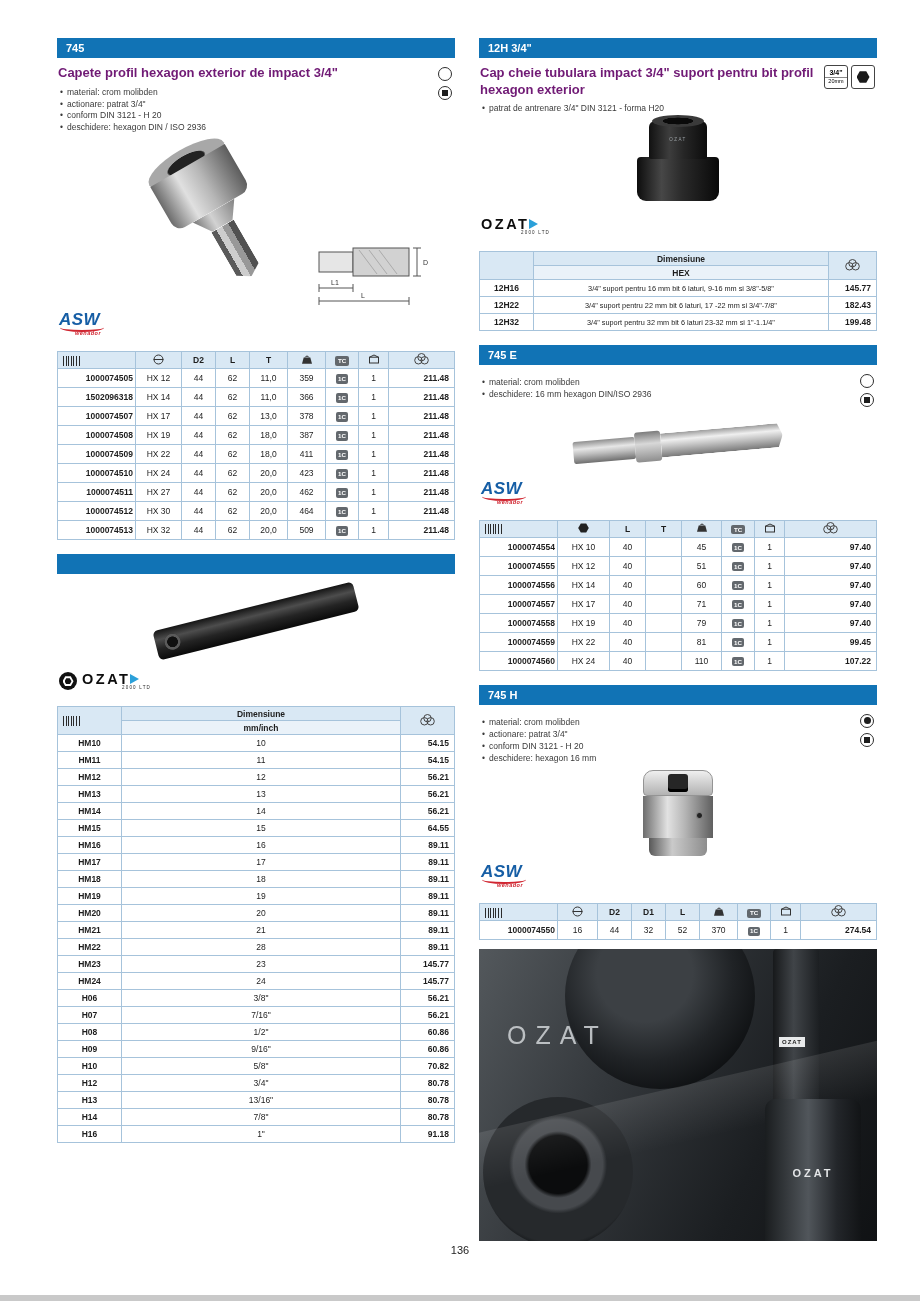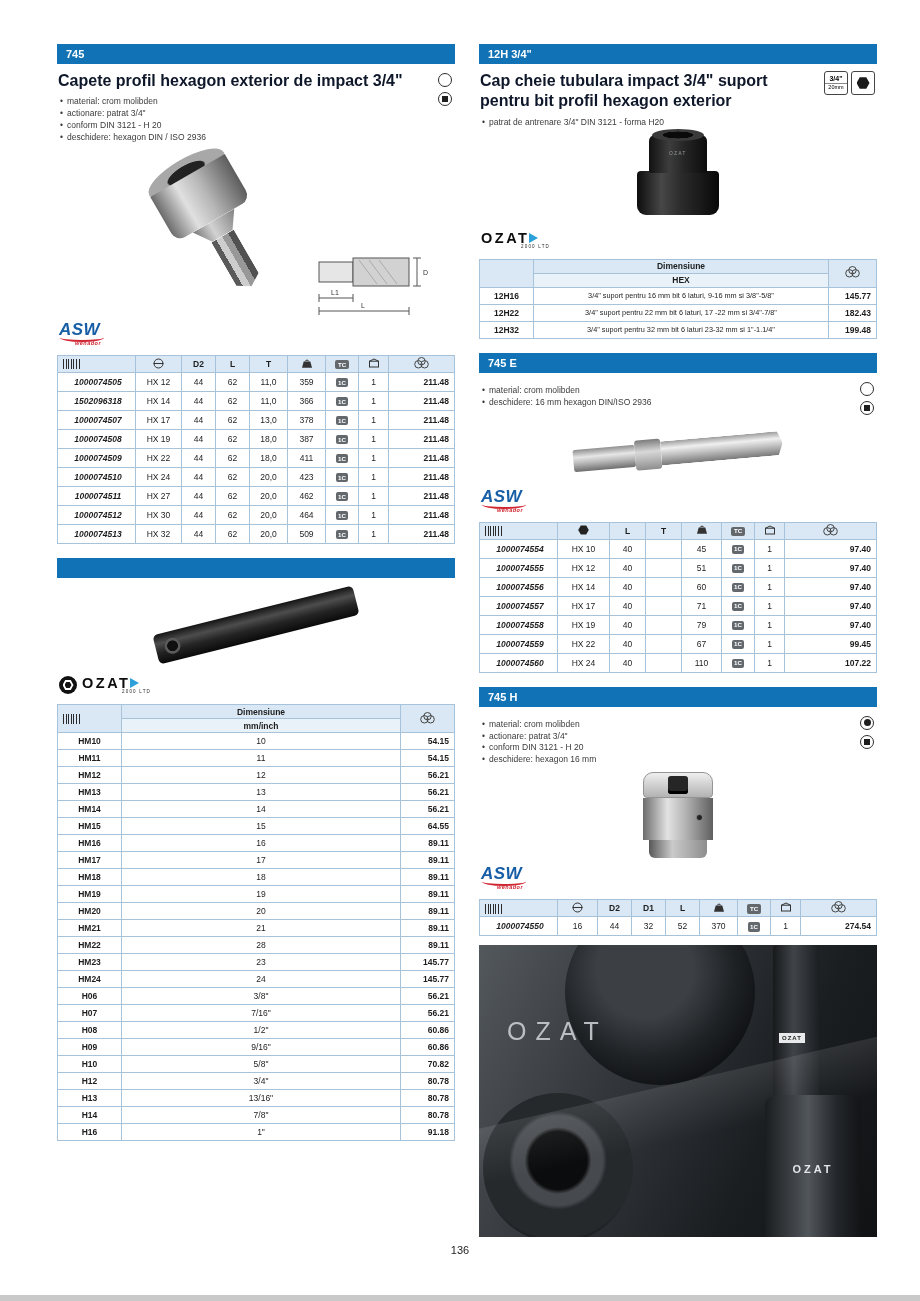--- a/index.html
+++ b/index.html
@@ -1,25 +1,25 @@
 <!DOCTYPE html>
 <html><head>
 <meta charset="utf-8">
 <style>
 *{margin:0;padding:0;box-sizing:border-box;}
 body{background:#9c9c9c;font-family:"Liberation Sans",sans-serif;}
 .page{position:relative;width:920px;height:1301px;margin:0 auto;background:#fff;overflow:hidden;}
-.col{position:absolute;top:44px;width:398px;}
+.col{position:absolute;top:38px;width:398px;}
 .col-left{left:57px;}
 .col-right{left:479px;}
 .sec{position:relative;}
 .sec + .sec{margin-top:14px;}
 .banner{height:20px;background:#1173b5;color:#fff;font-size:11px;font-weight:bold;padding:3px 9px;line-height:14px;}
 .sec-top{position:relative;padding:7px 2px 2px 1px;}
-.title{font-size:16px;font-weight:bold;color:#0f172a;line-height:1.28;padding-right:38px;}
+.title{font-size:13px;font-weight:bold;color:#701a75;line-height:1.28;padding-right:38px;}
 .bullets{list-style:none;margin-top:5px;}
 .bullets li{font-size:8.5px;color:#3a3a3a;line-height:1.4;padding-left:9px;position:relative;}
 .bullets li::before{content:"\2022";position:absolute;left:2px;top:0;}
 .shape-icons{position:absolute;right:3px;top:9px;display:flex;flex-direction:column;gap:5px;align-items:center;}
 .ring{width:14px;height:14px;border:1.5px solid #2d2d2d;border-radius:50%;display:flex;align-items:center;justify-content:center;background:#fff;}
 .sq{width:6px;height:6px;background:#1d1d1d;}
 .dot{width:7px;height:7px;background:#1d1d1d;border-radius:50%;}
 .img-box{position:relative;}
 
 .asw-logo{position:relative;height:28px;width:80px;margin:2px 0 0 2px;}
@@ -28,27 +28,27 @@
 .asw-sub{position:absolute;left:16px;top:20px;font-size:5.5px;font-weight:bold;font-style:italic;color:#d02530;letter-spacing:.5px;}
 .ozat-row{display:flex;align-items:center;gap:5px;margin:3px 0 0 2px;height:24px;}
 .ozat-emblem{width:18px;height:18px;border-radius:50%;background:#111;display:flex;align-items:center;justify-content:center;}
 .hex-outline-w{width:11px;height:10px;background:#fff;clip-path:polygon(25% 0,75% 0,100% 50%,75% 100%,25% 100%,0 50%);display:flex;align-items:center;justify-content:center;}
 .hex-inner-b{width:7px;height:6px;background:#111;clip-path:polygon(25% 0,75% 0,100% 50%,75% 100%,25% 100%,0 50%);}
 .ozat-logo{position:relative;height:22px;}
 .ozat-name{font-size:14.5px;font-weight:bold;color:#0d0d0d;letter-spacing:2.5px;}
 .ozat-tri{display:inline-block;width:0;height:0;border-top:5.5px solid transparent;border-bottom:5.5px solid transparent;border-left:9px solid #2ba0d9;}
 .ozat-sub{position:absolute;left:40px;top:15px;font-size:4.5px;color:#2b2b2b;letter-spacing:1.2px;white-space:nowrap;}
 
-table{border-collapse:collapse;width:100%;margin-top:7px;table-layout:fixed;}
+table{border-collapse:collapse;width:100%;margin-top:13px;table-layout:fixed;}
 th,td{border:1px solid #a6c3db;font-size:8.5px;color:#1d1d1d;text-align:center;vertical-align:middle;padding:1px 2px;overflow:hidden;}
 td{height:19px;background:#fff;}
 .t-sm td{height:17px;}
 thead th{background:#d9e8f4;height:14px;font-weight:bold;}
 thead th.sub{background:#eaf2f9;}
-td.art{font-weight:bold;text-align:center;padding-left:5px;font-style:italic;}
+td.art{font-weight:bold;text-align:right;padding-left:5px;}
 td.artc{font-weight:bold;}
 td.price{font-weight:bold;text-align:right;padding-right:5px;}
 td.desc{font-size:7.3px;}
 .badge-tc{display:inline-block;background:#63686d;color:#fff;font-size:6.2px;font-weight:bold;padding:1.5px 2.5px;border-radius:2px;line-height:1;}
 .icon-barcode{display:inline-block;width:17px;height:10px;background:repeating-linear-gradient(90deg,#2b2b2b 0 1px,transparent 1px 2.6px);vertical-align:middle;}
 
 .h-badges{position:absolute;right:2px;top:7px;display:flex;gap:3px;}
 .spec-box{width:24px;height:24px;border:1.2px solid #444;border-radius:3px;display:flex;flex-direction:column;align-items:center;justify-content:center;background:#fff;}
 .sb-top{font-size:7px;font-weight:bold;line-height:1.1;border-bottom:1px solid #888;width:100%;text-align:center;}
 .sb-bot{font-size:5.5px;line-height:1.2;}
@@ -679,21 +679,21 @@
               <td><span class="badge-tc">1C</span></td>
               <td>1</td>
               <td class="price">97.40</td>
             </tr>
 
             <tr>
               <td class="art">1000074559</td>
               <td>HX 22</td>
               <td>40</td>
               <td></td>
-              <td>67</td>
+              <td>81</td>
               <td><span class="badge-tc">1C</span></td>
               <td>1</td>
               <td class="price">99.45</td>
             </tr>
 
             <tr>
               <td class="art">1000074560</td>
               <td>HX 24</td>
               <td>40</td>
               <td></td>

